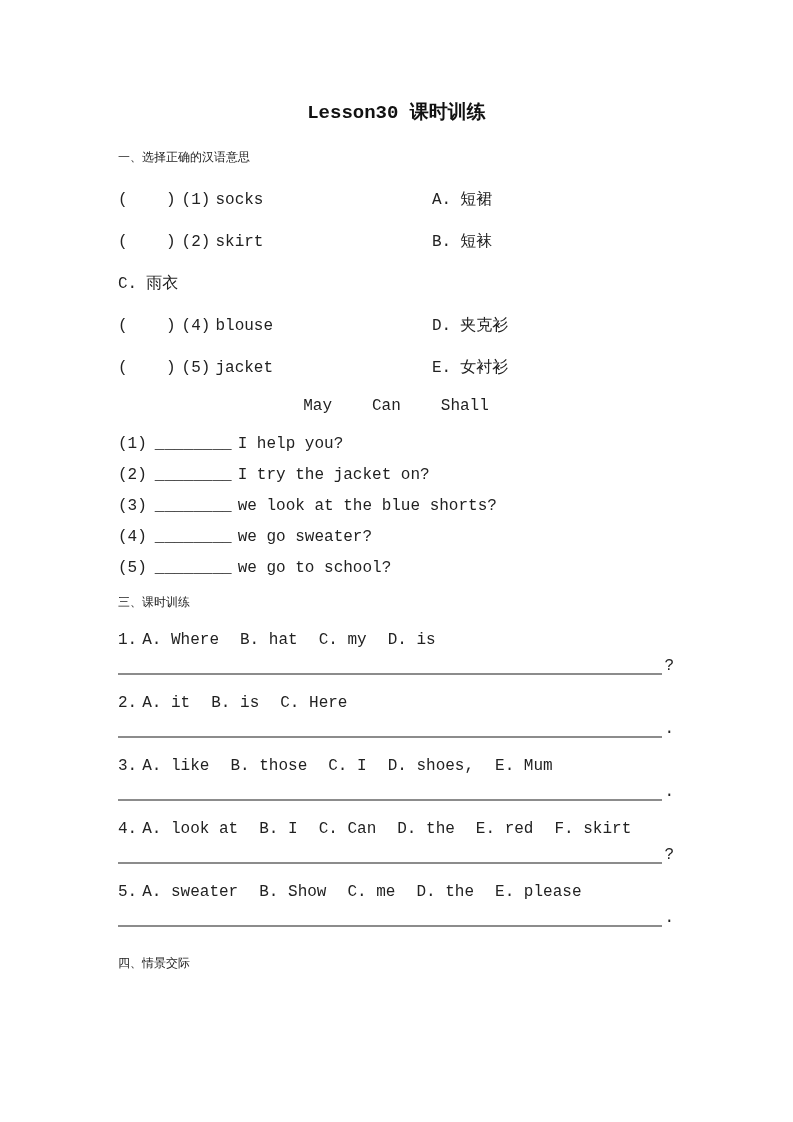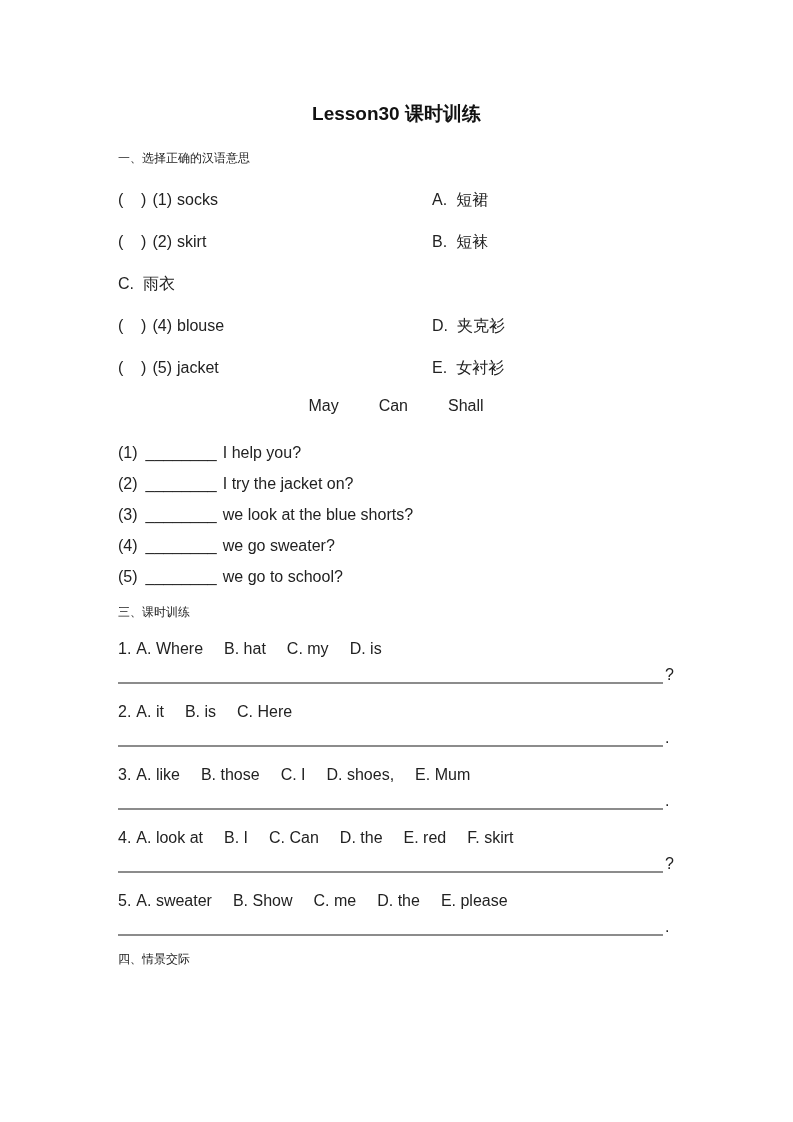--- a/index.html
+++ b/index.html
@@ -2,21 +2,21 @@
 <html><head>
 <meta charset="utf-8">
 <style>
   * { margin:0; padding:0; box-sizing:border-box; }
   html,body { background:#ffffff; }
   .page {
     position:relative;
     width:793px; height:1100px;
     background:#ffffff;
     overflow:hidden;
-    font-family:Liberation Sans, sans-serif;
+    font-family:Liberation Mono, monospace;
     color:#222222;
     font-size:16px;
   }
   .title {
     padding-top:102px;
     text-align:center;
     font-size:19px;
     line-height:23px;
     font-weight:bold;
     color:#111111;
@@ -27,21 +27,21 @@
   }
   .sec-heading {
     font-size:12px;
     line-height:18px;
     font-weight:normal;
     color:#222222;
   }
   .h-s1 { margin-top:24px; }
   .h-s2 { margin-top:21px; }
   .h-s3 { margin-top:17px; }
-  .h-s4 { margin-top:14px; }
+  .h-s4 { margin-top:28px; }
 
   
   .s1-row { display:flex; margin-top:24px; line-height:18px; }
   .s1-left { width:314px; }
   .s1-left .paren { margin-right:6px; }
   .s1-left .num   { margin-right:5px; }
   .s1-right .letter { margin-right:9px; }
 
   
   .word-bank {
@@ -128,21 +128,21 @@
       </div>
     </div>
 
 
     <div class="word-bank">
       <span>May</span>
       <span>Can</span>
       <span>Shall</span>
     </div>
 
-    <div class="s2-row" style="margin-top:29px;">
+    <div class="s2-row" style="margin-top:20px;">
       <span class="num">(1)</span><span class="blank">________</span><span>I help you?</span>
     </div>
     <div class="s2-row">
       <span class="num">(2)</span><span class="blank">________</span><span>I try the jacket on?</span>
     </div>
     <div class="s2-row">
       <span class="num">(3)</span><span class="blank">________</span><span>we look at the blue shorts?</span>
     </div>
     <div class="s2-row">
       <span class="num">(4)</span><span class="blank">________</span><span>we go sweater?</span>

